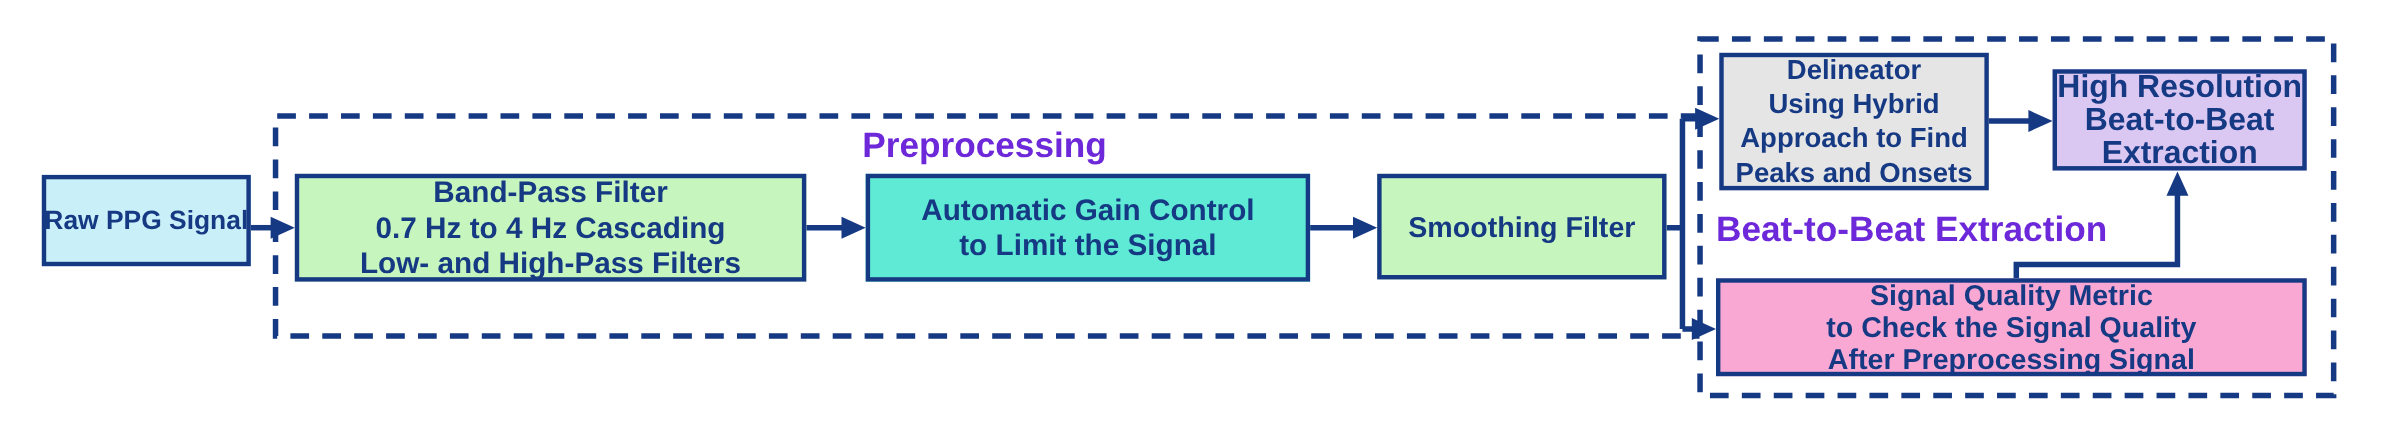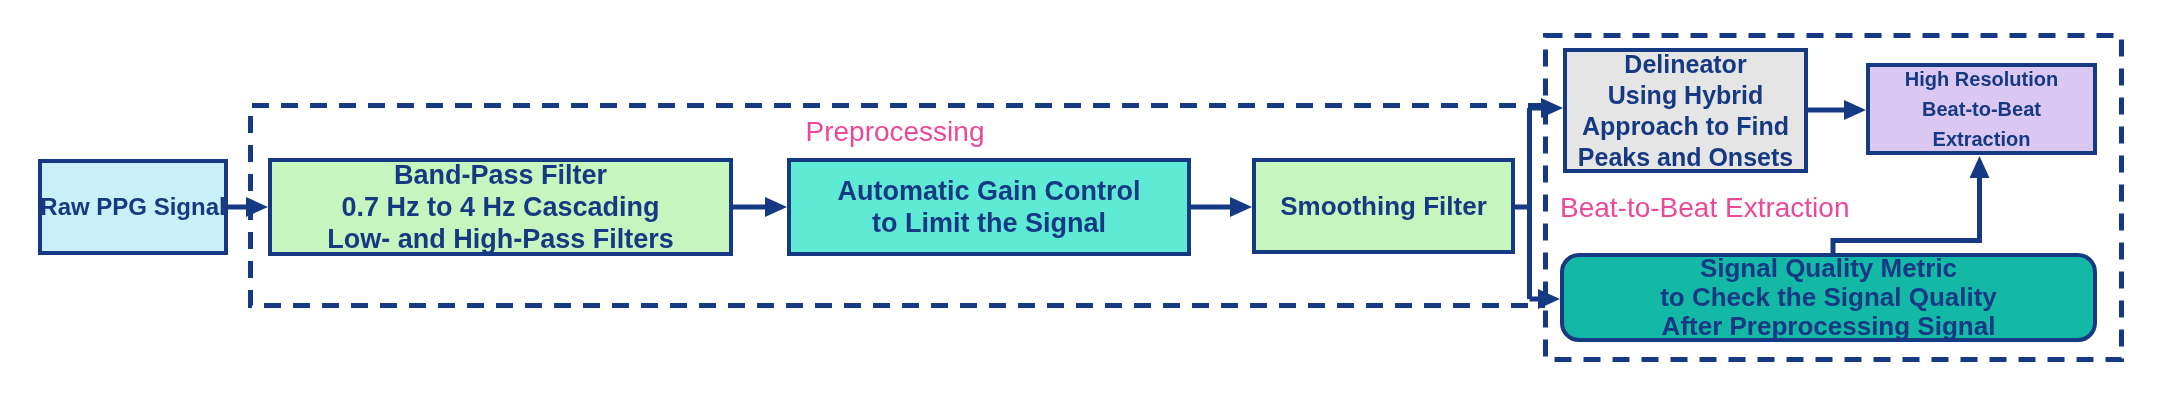--- a/index.html
+++ b/index.html
@@ -17,27 +17,27 @@
   .node{
     position:absolute;
     display:flex;align-items:center;justify-content:center;
     border:4px solid #163983;
     box-sizing:border-box;
     color:#163983;font-weight:bold;text-align:center;
   }
   .node span{white-space:pre;display:block;}
   .fs24{font-size:24px;line-height:30px;}
   .fs25{font-size:25px;line-height:31px;}
-  .fs25b{font-size:20px;line-height:30px;}
+  .fs25b{font-size:29px;line-height:30px;}
   .fs26{font-size:26px;line-height:30px;text-align:center;}
   .fs26b{font-size:26px;line-height:29px;}
   .fs27{font-size:27px;line-height:32px;}
   .group-label{
     position:absolute;
-    color:#ec4899;font-weight:normal;font-size:28px;line-height:30px;
+    color:#6d28d9;font-weight:bold;font-size:32px;line-height:30px;
     white-space:pre;
   }
 </style>
 </head>
 <body>
 
 <div class="canvas">
 
   <svg class="wires" viewBox="0 0 2175 400" xmlns="http://www.w3.org/2000/svg">
 
@@ -69,21 +69,21 @@
       <path class="wire" d="M1808 110 H1846"></path>
       <polygon class="head" points="1866,110 1844,100 1844,120"></polygon>
     </g>
 
     <g>
       <path class="wire" d="M1833 253 V240.5 H1979.5 V177"></path>
       <polygon class="head" points="1979.5,156 1969.5,178 1989.5,178"></polygon>
     </g>
   </svg>
 
-  <div class="node fs24" style="left: 38px; top: 159px; width: 190px; height: 96px; background-color: rgb(201, 239, 248);">
+  <div class="node fs24" style="left: 38px; top: 159px; width: 190px; height: 83px; background-color: rgb(201, 239, 248);">
     <span>Raw PPG Signal</span>
   </div>
 
   <div class="node fs27" style="left: 268px; top: 158px; width: 465px; height: 98px; background-color: rgb(198, 245, 190);">
     <span>Band-Pass Filter
 0.7 Hz to 4 Hz Cascading
 Low- and High-Pass Filters</span>
   </div>
 
   <div class="node fs27" style="left: 787px; top: 158px; width: 404px; height: 98px; background-color: #5eead4;">
@@ -101,21 +101,21 @@
 Approach to Find
 Peaks and Onsets</span>
   </div>
 
   <div class="node fs25b" style="left: 1866px; top: 63px; width: 231px; height: 92px; background-color: rgb(218, 199, 242);">
     <span>High Resolution
 Beat-to-Beat
 Extraction</span>
   </div>
 
-  <div class="node fs26b" style="left: 1560px; top: 253px; width: 537px; height: 89px; background-color: #14b8a6; border-radius: 19px;">
+  <div class="node fs26b" style="left: 1560px; top: 253px; width: 537px; height: 89px; background-color: #f9a8d4;">
     <span>Signal Quality Metric
 to Check the Signal Quality
 After Preprocessing Signal</span>
   </div>
 
   <div class="group-label" style="left:248px;top:117px;width:1294px;text-align:center;">Preprocessing</div>
 
   <div class="group-label" style="left:1560px;top:193px;">Beat-to-Beat Extraction</div>
 
 </div>

